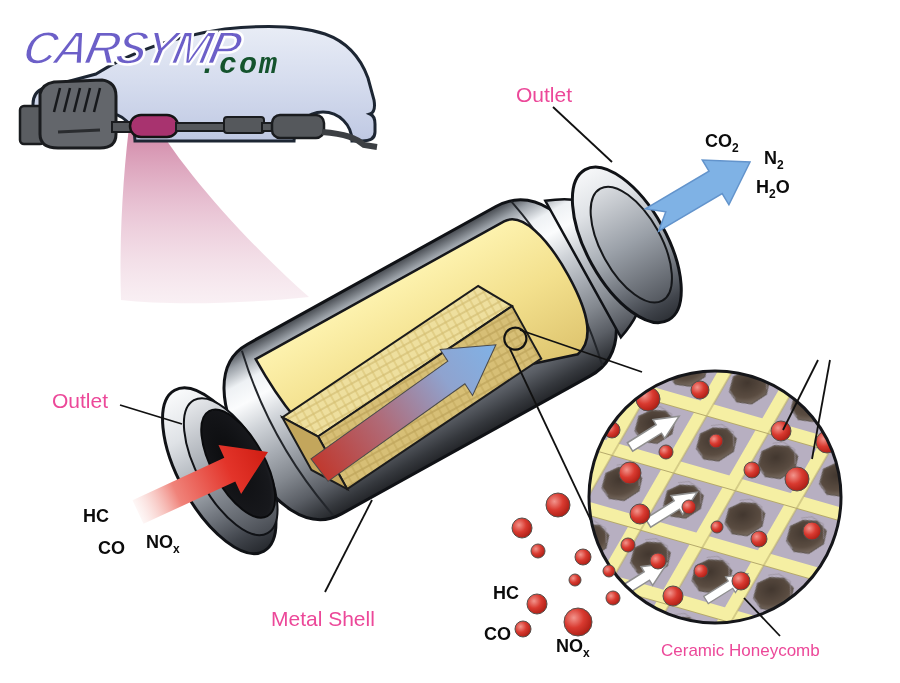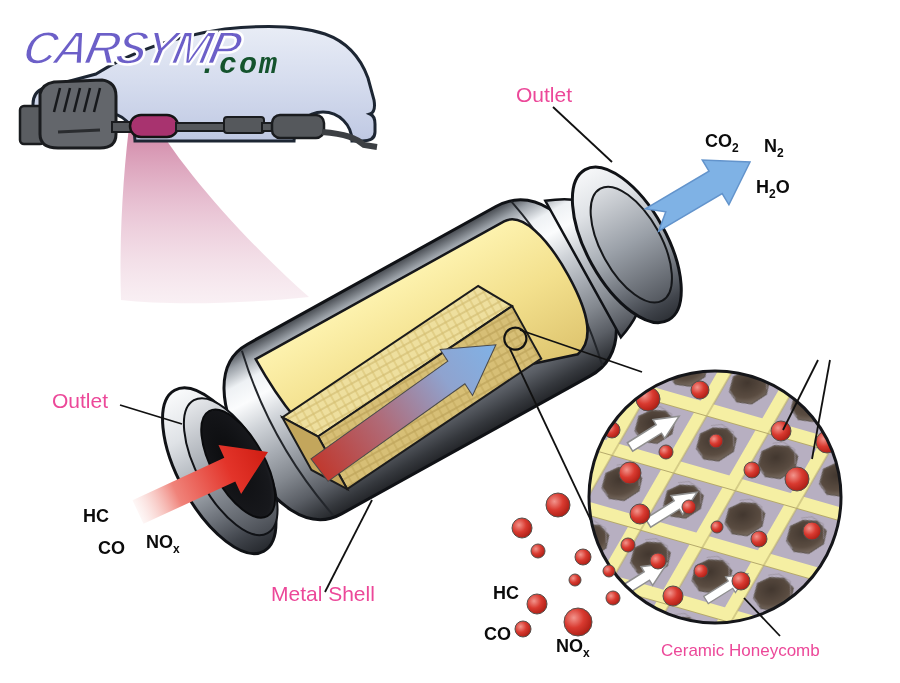--- a/index.html
+++ b/index.html
@@ -225,25 +225,25 @@
     <line x1="830" y1="360" x2="812" y2="459"></line>
     <line x1="744" y1="598" x2="780" y2="636"></line>
   </g>
 </svg>
 
 <div id="brand">CARSYMP</div>
 <div id="tld">.com</div>
 
 <div class="lbl" style="left:516px;top:84px">Outlet</div>
 <div class="lbl" style="left:52px;top:390px">Outlet</div>
-<div class="lbl" style="left:271px;top:583px">Metal Shell</div>
+<div class="lbl" style="left:271px;top:608px">Metal Shell</div>
 <div class="lbl" id="ceramic-label" style="left:661px;top:642px">Ceramic Honeycomb</div>
 
 <div class="mol" style="left:705px;top:131px"><span>CO</span><sub>2</sub><span></span></div>
-<div class="mol" style="left:764px;top:136px"><span>N</span><sub>2</sub><span></span></div>
+<div class="mol" style="left:764px;top:148px"><span>N</span><sub>2</sub><span></span></div>
 <div class="mol" style="left:756px;top:177px"><span>H</span><sub>2</sub><span>O</span></div>
 
 <div class="mol" style="left:83px;top:506px"><span>HC</span></div>
 <div class="mol" style="left:98px;top:538px"><span>CO</span></div>
 <div class="mol" style="left:146px;top:532px"><span>NO</span><sub>x</sub></div>
 
 <div class="mol" style="left:493px;top:583px"><span>HC</span></div>
 <div class="mol" style="left:484px;top:624px"><span>CO</span></div>
 <div class="mol" style="left:556px;top:636px"><span>NO</span><sub>x</sub></div>
 

